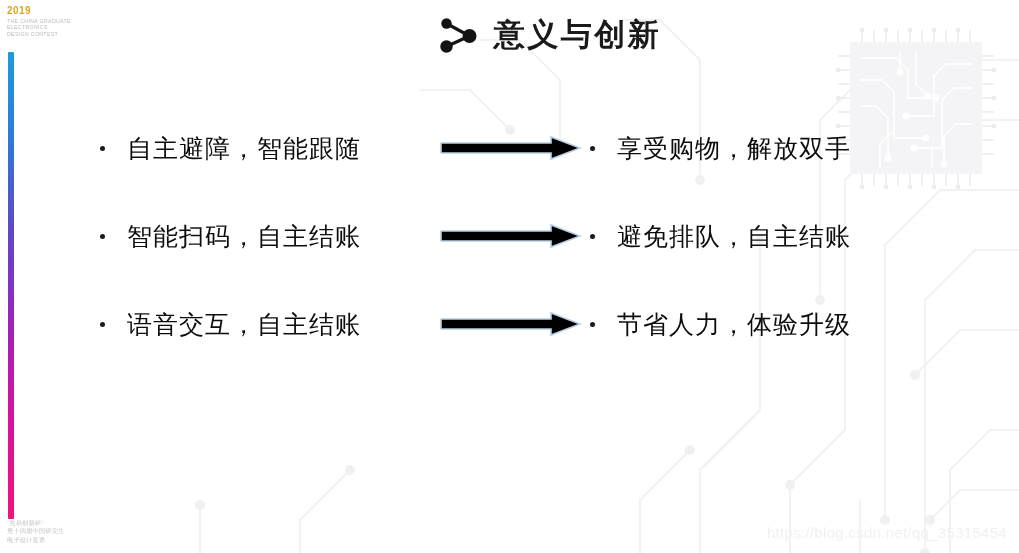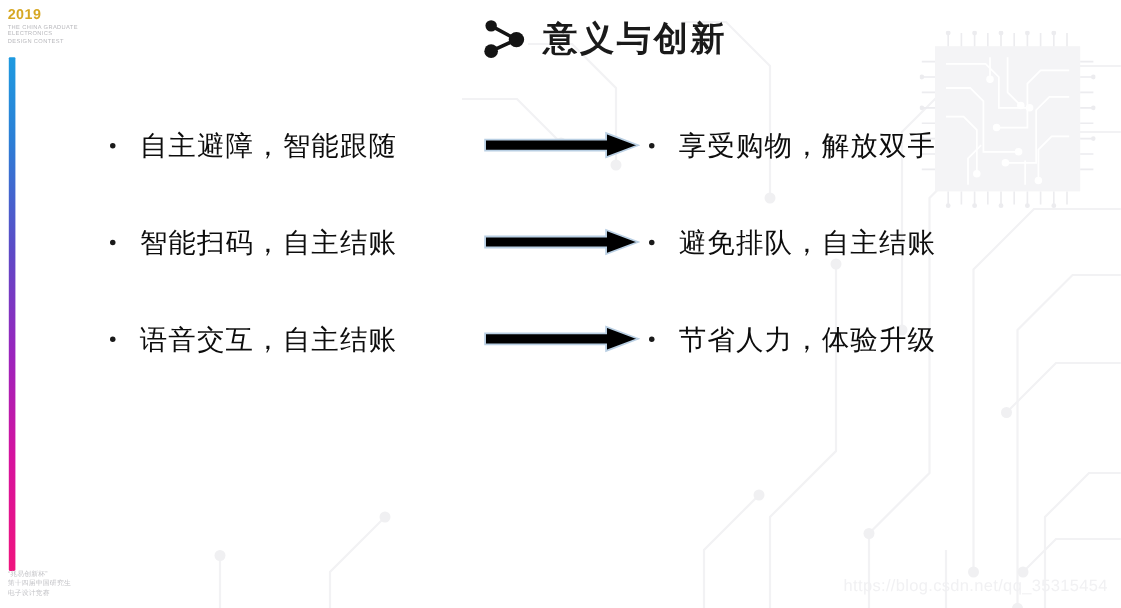--- a/index.html
+++ b/index.html
@@ -45,21 +45,21 @@
   }
   #brand-logo {
     position: absolute;
     left: 7px;
     top: 5px;
     width: 80px;
     line-height: 1.28;
     user-select: none;
   }
   #brand-logo .year {
-    font-size: 13px;
+    font-size: 10px;
     font-weight: bold;
     letter-spacing: .4px;
     color: #d6a723;
   }
   #brand-logo .sub {
     font-size: 5.2px;
     letter-spacing: .35px;
     color: #b9b9bd;
     white-space: nowrap;
   }
@@ -98,21 +98,21 @@
     font-weight: bold;
     letter-spacing: 2.5px;
     color: #1a1a1a;
     white-space: nowrap;
   }
 
   
   #rows {
     position: absolute;
     left: 0;
-    top: 88px;
+    top: 104px;
     width: 1019px;
   }
   .row {
     position: relative;
     height: 88px;
     display: flex;
     align-items: center;
   }
   .col {
     display: flex;

